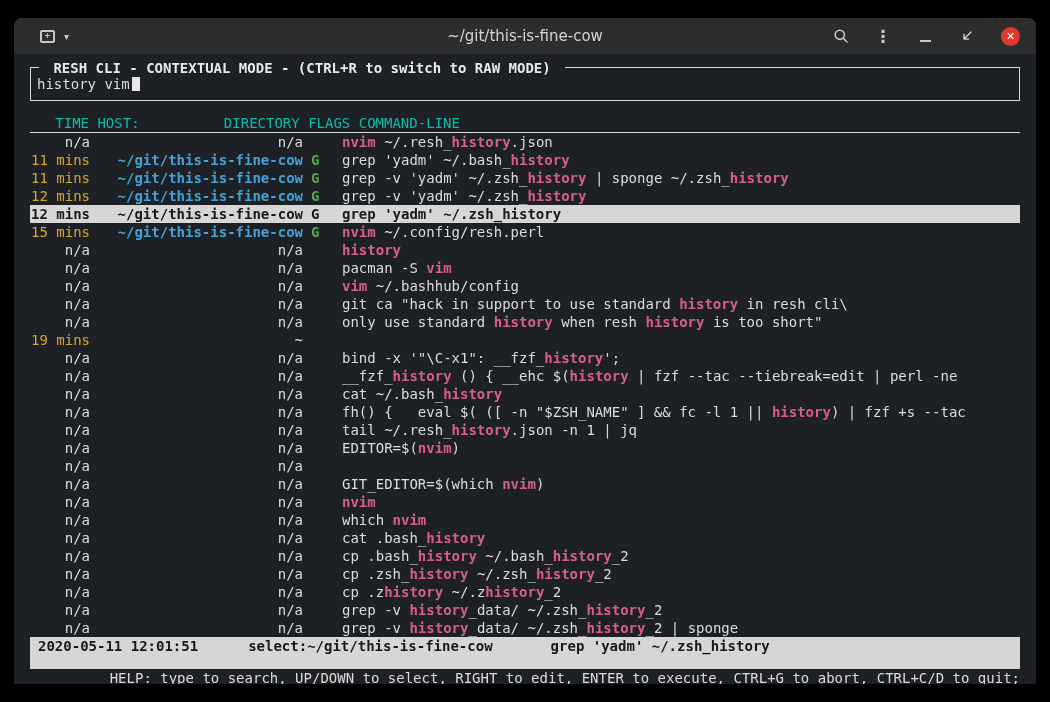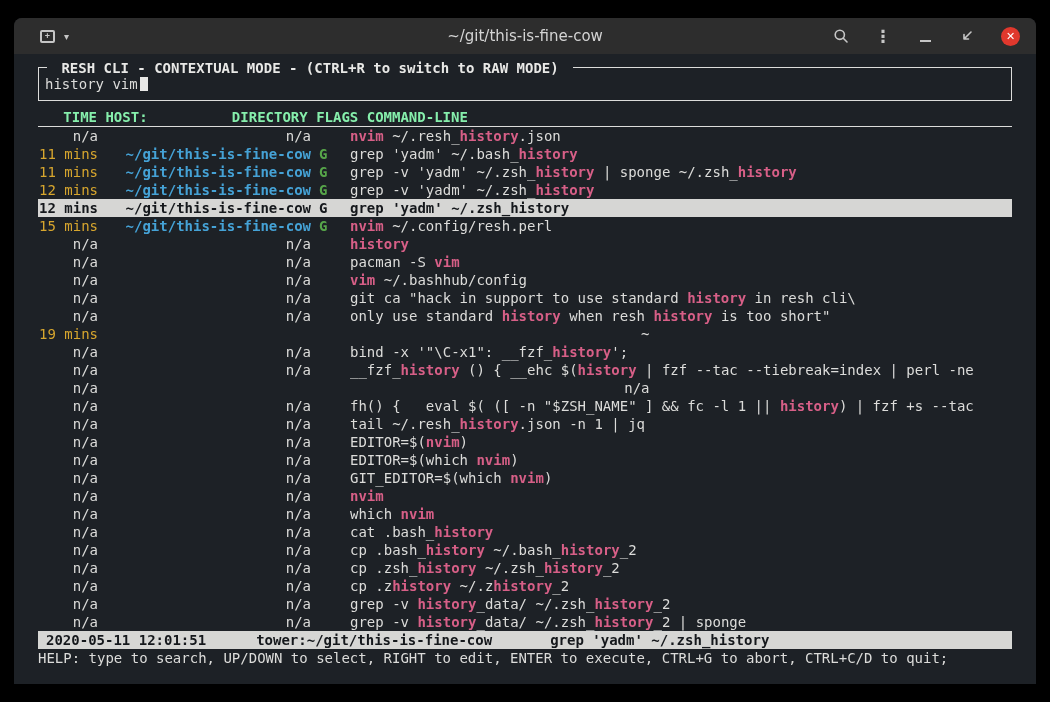--- a/index.html
+++ b/index.html
@@ -38,62 +38,62 @@
   .menu-dots { font-size: 17px; font-weight: bold; }
   .min-bar { display: inline-block; width: 11px; height: 2px; background: #c6c6c6; margin-top: 9px; }
   .tb-close {
     width: 19px; height: 19px; border-radius: 50%; background: var(--close, #e0382d);
     display: inline-flex; align-items: center; justify-content: center;
   }
   .close-x { color: #fff; font-size: 11px; font-weight: bold; line-height: 1; }
   
   .terminal {
     position: absolute; top: 36px; left: 0; right: 0; bottom: 0;
-    padding: 0 24px;
+    padding: 0 16px;
     color: var(--text, #dcdcda);
     font-size: 14px; line-height: 18px; border-radius: 22px;
   }
   .search-box {
     margin-top: 13px; height: 34px;
     border: 1px solid #dcdcda; position: relative;
   }
   .box-label {
     position: absolute; top: -9px; left: 8px;
     background: var(--bg, #1d2126); padding: 0 6px;
     font-weight: bold; color: #e8e8e6; white-space: pre;
   }
   .query-line { padding: 7px 6px 0 6px; white-space: pre; }
   .cursor {
     display: inline-block; width: 8px; height: 15px;
     background: #e8e8e6; margin-left: 2px; vertical-align: -2px;
   }
   .table-header {
-    margin-top: 7px; height: 19px; white-space: pre; font-weight: bold;
-    color: #86efac; border-bottom: 1px solid #dcdcda;
+    margin-top: 13px; height: 19px; white-space: pre; font-weight: normal;
+    color: #14b8a6; border-bottom: 1px solid #dcdcda;
   }
   .rows { }
-  .row { display: flex; height: 18px; line-height: 18px; white-space: pre; justify-content: space-between; }
+  .row { display: flex; height: 18px; line-height: 18px; white-space: pre; }
   .col-time  { flex: none; width: 60px;  text-align: right; }
   .col-dir   { flex: none; width: 205px; text-align: right; margin-left: 8px; }
   .col-flags { flex: none; width: 16px;  margin-left: 8px; color: var(--flag, #57a64a); font-weight: bold; }
   .col-cmd   { flex: 1; margin-left: 15px; overflow: hidden; white-space: pre; }
   .yellow { color: var(--time, #d7a62e); font-weight: normal; }
   .cyan   { color: var(--path, #45a2d6); font-weight: bold; }
   .hl     { color: var(--match, #d75f87); font-weight: bold; }
   .row.selected { background: var(--selbg, #d6d6d4); }
   .row.selected span { color: var(--seltext, #15181c) !important; font-weight: bold; }
   .status-bar {
-    height: 18px; line-height: 18px; background: var(--selbg, #d6d6d4);
+    height: 32px; line-height: 18px; background: var(--selbg, #d6d6d4);
     color: var(--seltext, #15181c); font-weight: bold;
-    display: flex; white-space: pre; align-items: center;
+    display: flex; white-space: pre;
   }
   .sb-datetime { margin-left: 8px; }
   .sb-loc { margin-left: 50px; }
   .sb-cmd { margin-left: 58px; }
-  .help-line { height: 18px; line-height: 18px; white-space: pre; color: #dcdcda; }
+  .help-line { height: 18px; line-height: 18px; white-space: pre; color: #dcdcda; text-align: right; }
 </style>
 </head>
 <body>
 
 <div class="screen">
   <div class="window">
 
     <div class="titlebar">
       <div class="tb-left">
         <button class="newtab-glyph" style="background:none;">
@@ -140,40 +140,40 @@
           <div class="row"><span class="col-time yellow">12 mins</span><span class="col-dir cyan">~/git/this-is-fine-cow</span><span class="col-flags">G</span><span class="col-cmd"><span>grep -v 'yadm' ~/.zsh_</span><span class="hl">history</span></span></div>
           <div class="row selected"><span class="col-time yellow">12 mins</span><span class="col-dir cyan">~/git/this-is-fine-cow</span><span class="col-flags">G</span><span class="col-cmd">grep 'yadm' ~/.zsh_history</span></div>
           <div class="row"><span class="col-time yellow">15 mins</span><span class="col-dir cyan">~/git/this-is-fine-cow</span><span class="col-flags">G</span><span class="col-cmd"><span class="hl">nvim</span><span> ~/.config/resh.perl</span></span></div>
           <div class="row"><span class="col-time">n/a</span><span class="col-dir">n/a</span><span class="col-flags"></span><span class="col-cmd"><span class="hl">history</span></span></div>
           <div class="row"><span class="col-time">n/a</span><span class="col-dir">n/a</span><span class="col-flags"></span><span class="col-cmd"><span>pacman -S </span><span class="hl">vim</span></span></div>
           <div class="row"><span class="col-time">n/a</span><span class="col-dir">n/a</span><span class="col-flags"></span><span class="col-cmd"><span class="hl">vim</span><span> ~/.bashhub/config</span></span></div>
           <div class="row"><span class="col-time">n/a</span><span class="col-dir">n/a</span><span class="col-flags"></span><span class="col-cmd"><span>git ca "hack in support to use standard </span><span class="hl">history</span><span> in resh cli\</span></span></div>
           <div class="row"><span class="col-time">n/a</span><span class="col-dir">n/a</span><span class="col-flags"></span><span class="col-cmd"><span>only use standard </span><span class="hl">history</span><span> when resh </span><span class="hl">history</span><span> is too short"</span></span></div>
           <div class="row"><span class="col-time yellow">19 mins</span><span class="col-dir">~</span><span class="col-flags"></span></div>
           <div class="row"><span class="col-time">n/a</span><span class="col-dir">n/a</span><span class="col-flags"></span><span class="col-cmd"><span>bind -x '"\C-x1": __fzf_</span><span class="hl">history</span><span>';</span></span></div>
-          <div class="row"><span class="col-time">n/a</span><span class="col-dir">n/a</span><span class="col-flags"></span><span class="col-cmd"><span>__fzf_</span><span class="hl">history</span><span> () { __ehc $(</span><span class="hl">history</span><span> | fzf --tac --tiebreak=index | perl -ne</span></span></div>
-          <div class="row"><span class="col-time">n/a</span><span class="col-dir">n/a</span><span class="col-flags"></span></div>
+          <div class="row"><span class="col-time">n/a</span><span class="col-dir">n/a</span><span class="col-flags"></span><span class="col-cmd"><span>__fzf_</span><span class="hl">history</span><span> () { __ehc $(</span><span class="hl">history</span><span> | fzf --tac --tiebreak=edit | perl -ne</span></span></div>
+          <div class="row"><span class="col-time">n/a</span><span class="col-dir">n/a</span><span class="col-flags"></span><span class="col-cmd"><span>cat ~/.bash_</span><span class="hl">history</span></span></div>
           <div class="row"><span class="col-time">n/a</span><span class="col-dir">n/a</span><span class="col-flags"></span><span class="col-cmd"><span>fh() {   eval $( ([ -n "$ZSH_NAME" ] &amp;&amp; fc -l 1 || </span><span class="hl">history</span><span>) | fzf +s --tac</span></span></div>
           <div class="row"><span class="col-time">n/a</span><span class="col-dir">n/a</span><span class="col-flags"></span><span class="col-cmd"><span>tail ~/.resh_</span><span class="hl">history</span><span>.json -n 1 | jq</span></span></div>
           <div class="row"><span class="col-time">n/a</span><span class="col-dir">n/a</span><span class="col-flags"></span><span class="col-cmd"><span>EDITOR=$(</span><span class="hl">nvim</span><span>)</span></span></div>
-          <div class="row"><span class="col-time">n/a</span><span class="col-dir">n/a</span><span class="col-flags"></span><span class="col-cmd"><span>EDITOR=$(which </span><span class="hl">nvim</span><span>)</span></span></div>
+          <div class="row"><span class="col-time">n/a</span><span class="col-dir">n/a</span><span class="col-flags"></span></div>
           <div class="row"><span class="col-time">n/a</span><span class="col-dir">n/a</span><span class="col-flags"></span><span class="col-cmd"><span>GIT_EDITOR=$(which </span><span class="hl">nvim</span><span>)</span></span></div>
           <div class="row"><span class="col-time">n/a</span><span class="col-dir">n/a</span><span class="col-flags"></span><span class="col-cmd"><span class="hl">nvim</span></span></div>
           <div class="row"><span class="col-time">n/a</span><span class="col-dir">n/a</span><span class="col-flags"></span><span class="col-cmd"><span>which </span><span class="hl">nvim</span></span></div>
           <div class="row"><span class="col-time">n/a</span><span class="col-dir">n/a</span><span class="col-flags"></span><span class="col-cmd"><span>cat .bash_</span><span class="hl">history</span></span></div>
           <div class="row"><span class="col-time">n/a</span><span class="col-dir">n/a</span><span class="col-flags"></span><span class="col-cmd"><span>cp .bash_</span><span class="hl">history</span><span> ~/.bash_</span><span class="hl">history</span><span>_2</span></span></div>
           <div class="row"><span class="col-time">n/a</span><span class="col-dir">n/a</span><span class="col-flags"></span><span class="col-cmd"><span>cp .zsh_</span><span class="hl">history</span><span> ~/.zsh_</span><span class="hl">history</span><span>_2</span></span></div>
           <div class="row"><span class="col-time">n/a</span><span class="col-dir">n/a</span><span class="col-flags"></span><span class="col-cmd"><span>cp .z</span><span class="hl">history</span><span> ~/.z</span><span class="hl">history</span><span>_2</span></span></div>
           <div class="row"><span class="col-time">n/a</span><span class="col-dir">n/a</span><span class="col-flags"></span><span class="col-cmd"><span>grep -v </span><span class="hl">history</span><span>_data/ ~/.zsh_</span><span class="hl">history</span><span>_2</span></span></div>
           <div class="row"><span class="col-time">n/a</span><span class="col-dir">n/a</span><span class="col-flags"></span><span class="col-cmd"><span>grep -v </span><span class="hl">history</span><span>_data/ ~/.zsh_</span><span class="hl">history</span><span>_2 | sponge</span></span></div>
         </div>
 
       <div class="status-bar">
         <span class="sb-datetime">2020-05-11 12:01:51</span>
-        <span class="sb-loc">tower:~/git/this-is-fine-cow</span>
+        <span class="sb-loc">select:~/git/this-is-fine-cow</span>
         <span class="sb-cmd">grep 'yadm' ~/.zsh_history</span>
       </div>
 
       <div class="help-line">HELP: type to search, UP/DOWN to select, RIGHT to edit, ENTER to execute, CTRL+G to abort, CTRL+C/D to quit;</div>
 
     </div>
   </div>
 </div>
 
 </body></html>

